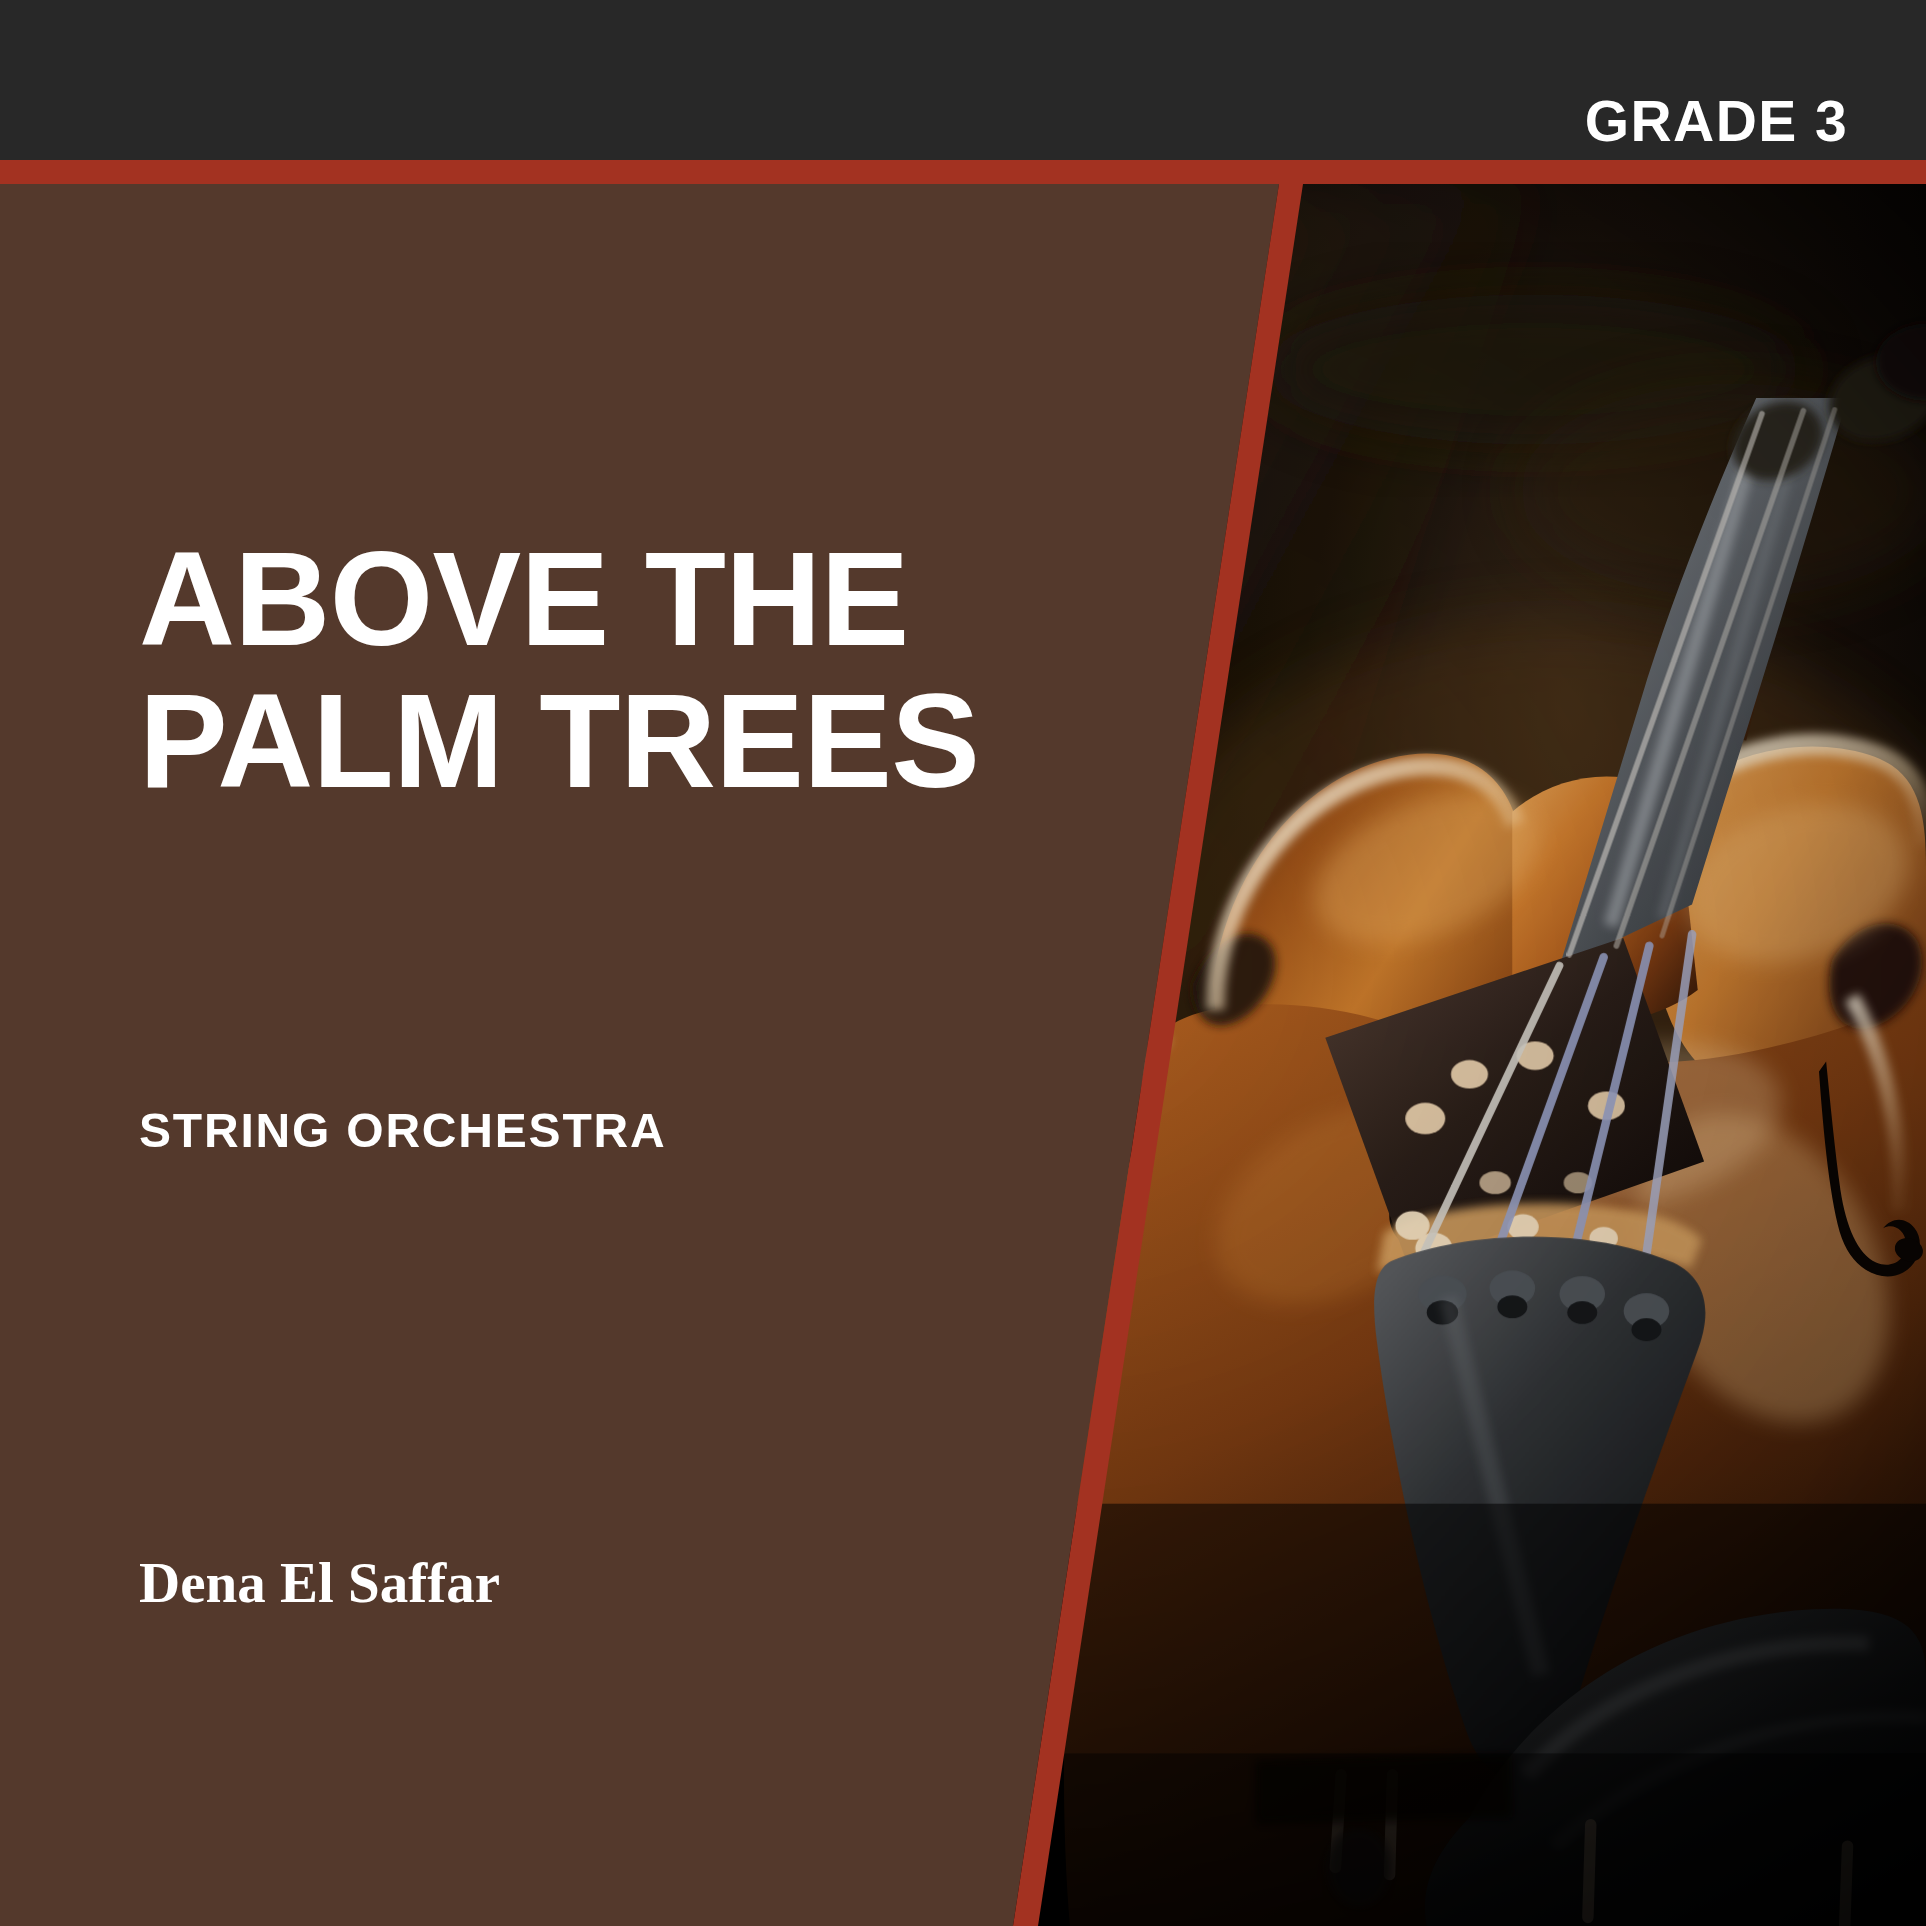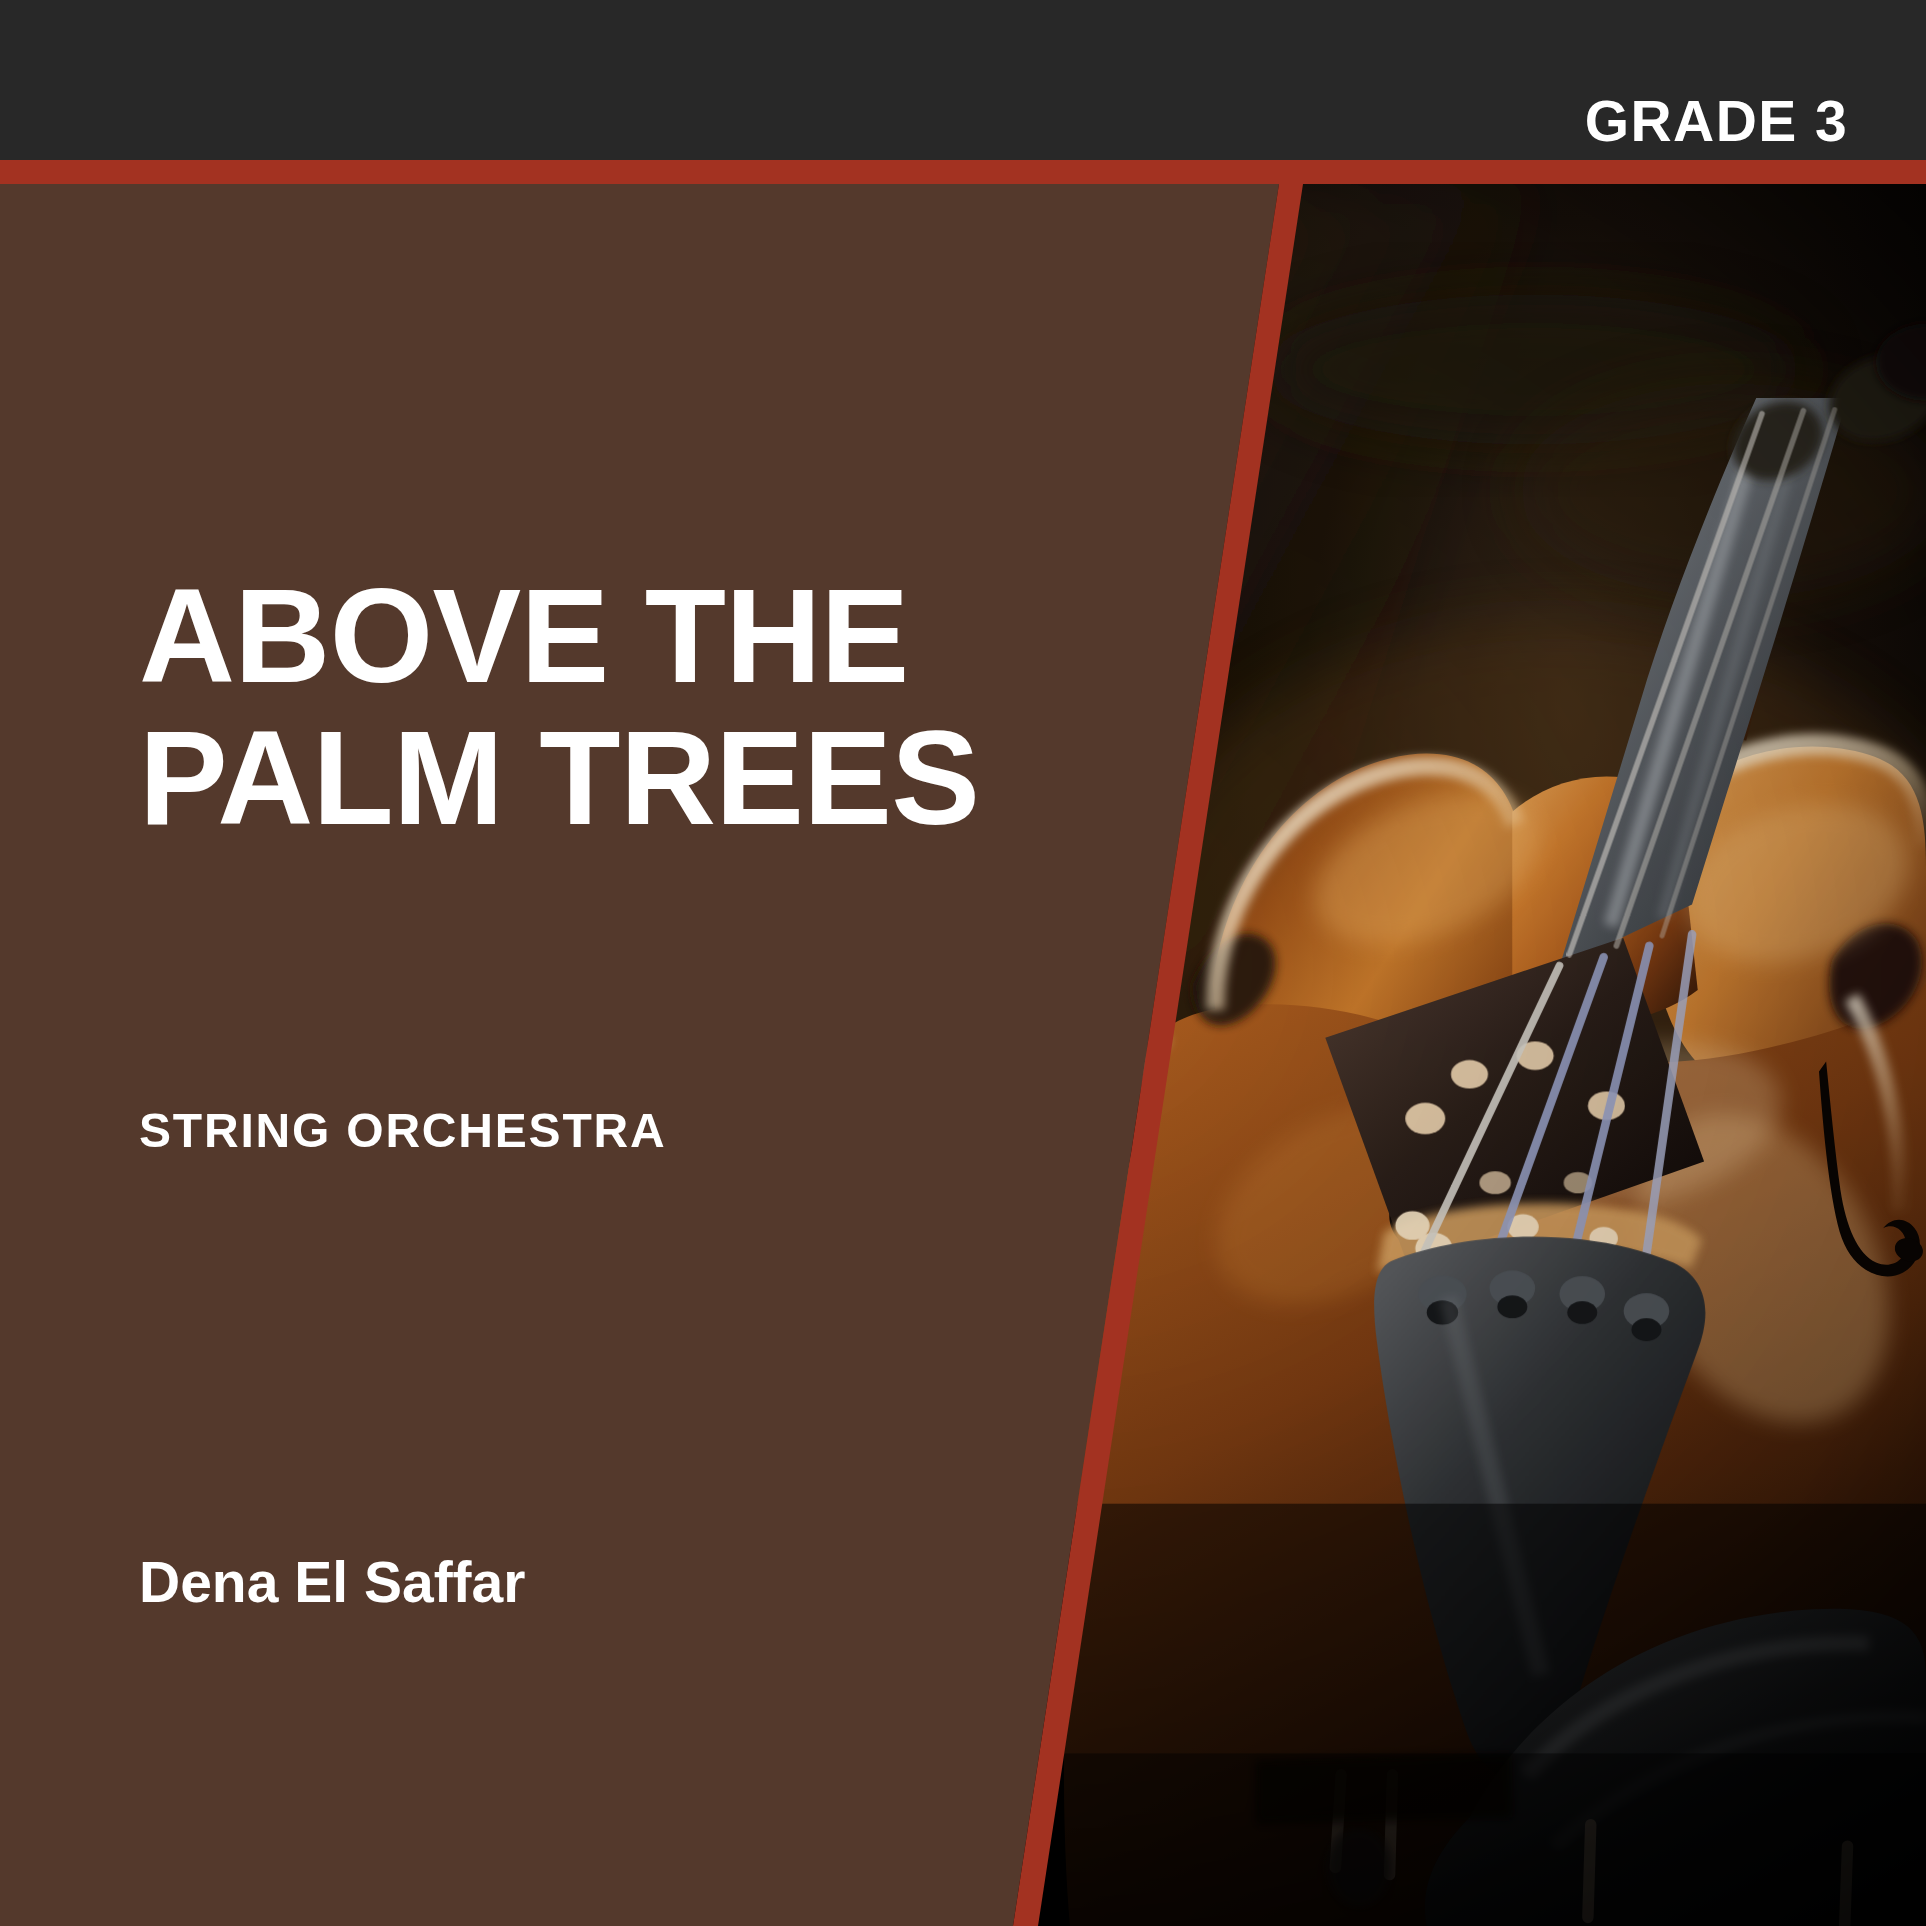--- a/index.html
+++ b/index.html
@@ -68,21 +68,21 @@
     font-weight: bold;
     letter-spacing: 1.4px;
     line-height: 1;
     white-space: nowrap;
   }
 
   
   .title-block {
     position: absolute;
     left: 139px;
-    top: 565px;
+    top: 528px;
     width: 842px;
   }
   .cover-title {
     color: #ffffff;
     font-size: 133px;
     font-weight: bold;
     line-height: 1.07;
     letter-spacing: -0.7px;
     margin: 0;
     white-space: pre-line;
@@ -101,20 +101,21 @@
   .composer-name {
     position: absolute;
     left: 139px;
     top: 1554px;
     color: #ffffff;
     font-size: 57px;
     font-weight: bold;
     letter-spacing: 0px;
     line-height: 1;
     white-space: nowrap;
+    font-family: Liberation Serif, serif;
   }
 </style>
 </head>
 <body>
 
 <div id="cover">
 
   <div class="photo-panel">
     <svg class="violin-svg" viewBox="0 0 2700 2442" preserveAspectRatio="none">
       <defs>

